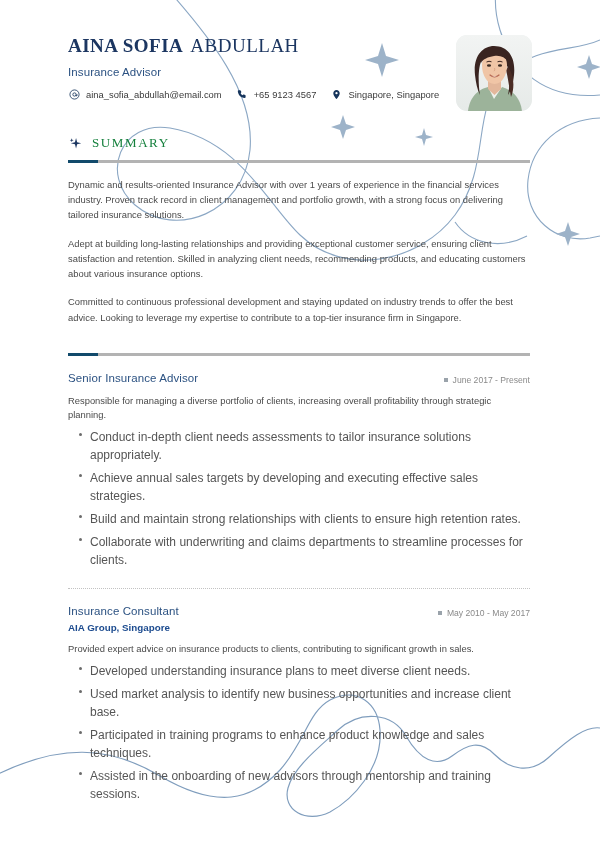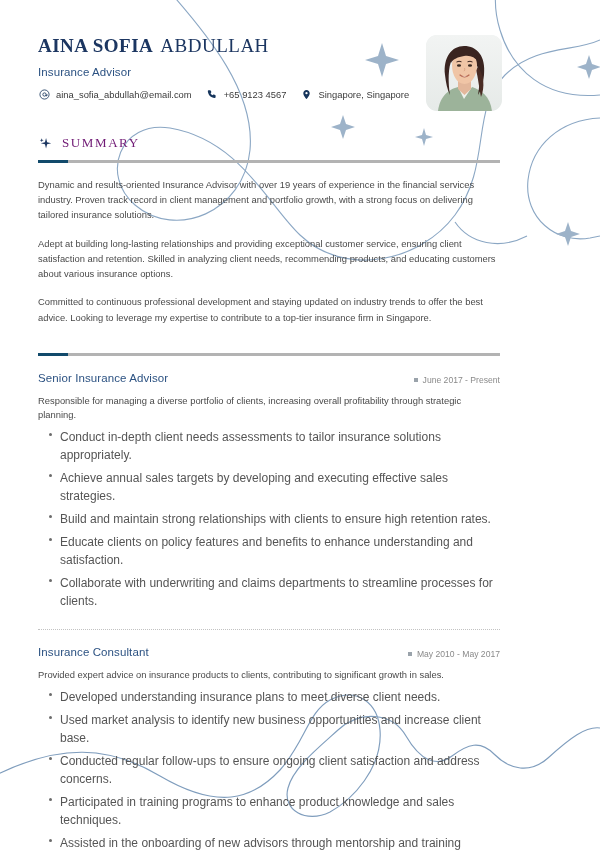--- a/index.html
+++ b/index.html
@@ -19,20 +19,21 @@
     width: 600px; height: 850px;
     pointer-events: none;
     z-index: 0;
   }
   .page {
     position: relative;
     z-index: 2;
     width: 536px;
     height: 850px;
     padding: 30px 36px 0 38px;
+    margin-left: 30px;
   }
 
   
   .header {
     position: relative;
     min-height: 78px;
   }
   .name {
     font-family: "Liberation Serif", serif;
     font-size: 19px;
@@ -100,21 +101,21 @@
     display: inline-flex;
     align-items: center;
     justify-content: center;
     flex: none;
   }
   .sec-icon svg { display: block; }
   .sec-title {
     font-family: "Liberation Serif", serif;
     font-size: 13px;
     letter-spacing: 1.6px;
-    color: #701a75;
+    color: #15803d;
   }
   .sec-rule {
     position: relative;
     height: 3px;
     margin-top: 9px;
     background: #b3b3b3;
     width: 100%;
   }
   .sec-rule::before {
     content: "";
@@ -308,60 +309,59 @@
       <span class="sec-icon">
         <svg width="13" height="13" viewBox="0 0 24 24" fill="currentColor">
           <path d="M13 2 L15 9.5 L22.5 11.5 L15 13.5 L13 21 L11 13.5 L3.5 11.5 L11 9.5 Z"></path>
           <path d="M5 2.5 L5.9 5.1 L8.5 6 L5.9 6.9 L5 9.5 L4.1 6.9 L1.5 6 L4.1 5.1 Z"></path>
         </svg>
       </span>
       <span class="sec-title">SUMMARY</span>
     </div>
     <div class="sec-rule"></div>
 
-    <p class="para">Dynamic and results-oriented Insurance Advisor with over 19 years of experience in the financial services industry. Proven track record in client management and portfolio growth, with a strong focus on delivering tailored insurance solutions.</p>
+    <p class="para">Dynamic and results-oriented Insurance Advisor with over 1 years of experience in the financial services industry. Proven track record in client management and portfolio growth, with a strong focus on delivering tailored insurance solutions.</p>
     <p class="para">Adept at building long-lasting relationships and providing exceptional customer service, ensuring client satisfaction and retention. Skilled in analyzing client needs, recommending products, and educating customers about various insurance options.</p>
     <p class="para">Committed to continuous professional development and staying updated on industry trends to offer the best advice. Looking to leverage my expertise to contribute to a top-tier insurance firm in Singapore.</p>
   </div>
 
   <div class="section" style="margin-top:28px;">
     <div class="sec-rule"></div>
 
     <div class="job">
       <div class="job-top">
         <span class="job-title">Senior Insurance Advisor</span>
         <span class="job-date">
           <span class="sq"></span>
           <span>June 2017 - Present</span>
         </span>
       </div>
       <div class="job-desc">Responsible for managing a diverse portfolio of clients, increasing overall profitability through strategic planning.</div>
       <ul class="bullets">
         <li>Conduct in-depth client needs assessments to tailor insurance solutions appropriately.</li>
         <li>Achieve annual sales targets by developing and executing effective sales strategies.</li>
         <li>Build and maintain strong relationships with clients to ensure high retention rates.</li>
-        <li>Educate clients on policy features and benefits to enhance understanding and satisfaction.</li>
         <li>Collaborate with underwriting and claims departments to streamline processes for clients.</li>
       </ul>
     </div>
 
     <div class="dotted-sep"></div>
 
     <div class="job">
       <div class="job-top">
         <span class="job-title">Insurance Consultant</span>
         <span class="job-date">
           <span class="sq"></span>
           <span>May 2010 - May 2017</span>
         </span>
       </div>
+      <div class="job-company">AIA Group, Singapore</div>
       <div class="job-desc">Provided expert advice on insurance products to clients, contributing to significant growth in sales.</div>
       <ul class="bullets">
         <li>Developed understanding insurance plans to meet diverse client needs.</li>
         <li>Used market analysis to identify new business opportunities and increase client base.</li>
-        <li>Conducted regular follow-ups to ensure ongoing client satisfaction and address concerns.</li>
         <li>Participated in training programs to enhance product knowledge and sales techniques.</li>
         <li>Assisted in the onboarding of new advisors through mentorship and training sessions.</li>
       </ul>
     </div>
 
   </div>
 </div>
 
 </body></html>

